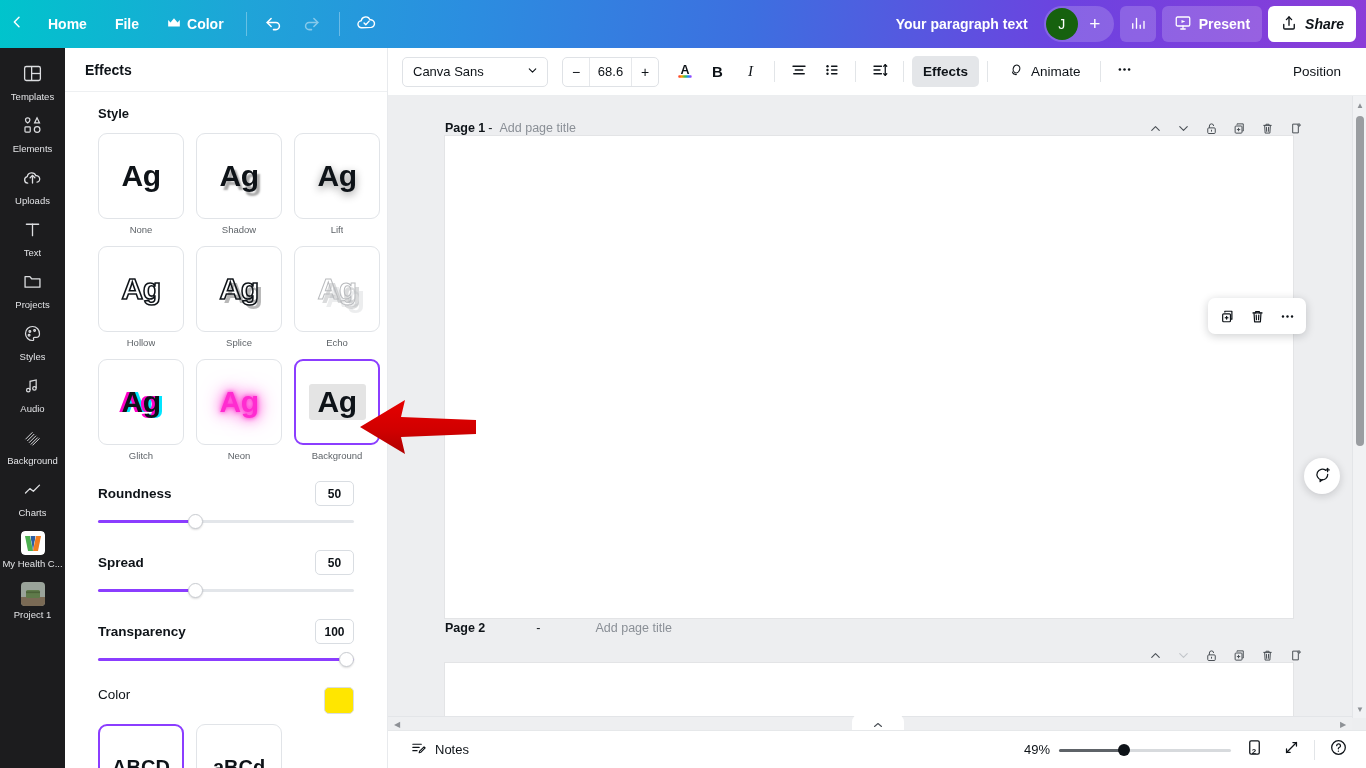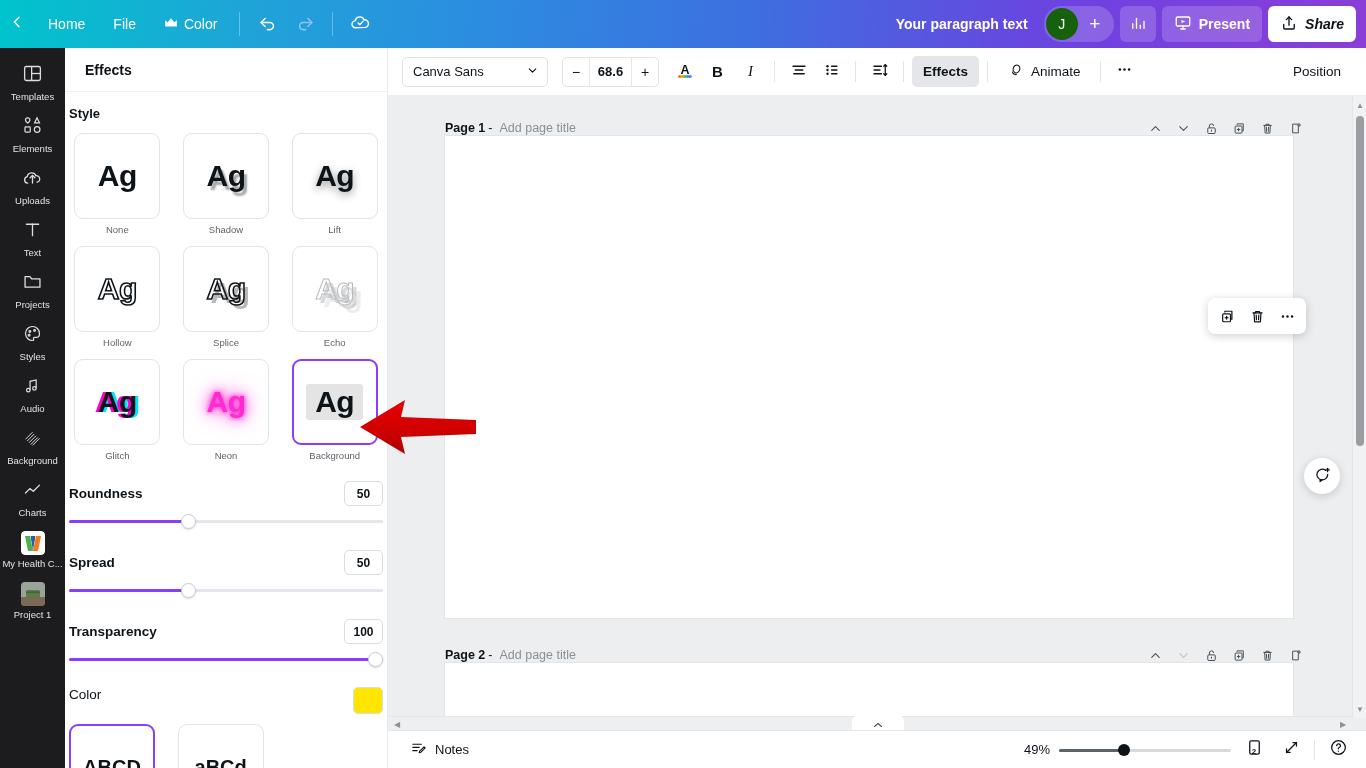--- a/index.html
+++ b/index.html
@@ -15,21 +15,21 @@
   .topbar {
     position: absolute; top: 0; left: 0; width: 1366px; height: 48px;
     background: linear-gradient(95deg, #00c4cc 0%, #1fa4d8 18%, #2b8ee0 34%, #3d6fe0 55%, #6d42e0 78%, #8b3dd8 100%);
     display: flex; align-items: center; color: #fff; z-index: 40;
   }
   .tb-left { display: flex; align-items: center; height: 100%; }
   .tb-back { width: 34px; height: 48px; display: flex; align-items: center; justify-content: center; cursor: pointer; }
   .tb-item {
     display: flex; align-items: center; gap: 6px; height: 32px;
     padding: 0 12px; margin: 0 2px; border-radius: 6px;
-    font-size: 14px; font-weight: 400; color: #fff; cursor: pointer; white-space: nowrap;
+    font-size: 14px; font-weight: 700; color: #fff; cursor: pointer; white-space: nowrap;
   }
   .tb-sep { width: 1px; height: 24px; background: rgba(255,255,255,.32); margin: 0 8px; }
   .tb-icobtn {
     width: 32px; height: 32px; border-radius: 6px; display: flex;
     align-items: center; justify-content: center; cursor: pointer; margin: 0 3px;
   }
   .tb-icobtn.dim { opacity: .45; }
   .tb-spacer { flex: 1; }
   .doc-title {
     font-size: 14px; font-weight: 700; color: #fff; padding: 0 12px;
@@ -80,21 +80,21 @@
   .panel {
     position: absolute; top: 48px; left: 65px; width: 323px; height: 720px;
     background: #fff; z-index: 20; display: flex; flex-direction: column;
     border-right: 1px solid #e8eaed; overflow: hidden;
   }
   .panel-head {
     height: 44px; display: flex; align-items: center; padding: 0 20px;
     font-size: 14px; font-weight: 700; color: #0e1318;
     border-bottom: 1px solid #eef0f2; flex: 0 0 auto;
   }
-  .panel-body { flex: 1; overflow: hidden; padding: 14px 4px 0; position: relative; }
+  .panel-body { flex: 1; overflow: hidden; padding: 14px 33px 0; position: relative; }
   .sec-title { font-size: 13px; font-weight: 700; color: #0e1318; margin-bottom: 12px; }
   .style-grid { display: grid; grid-template-columns: repeat(3, 1fr); gap: 11px 12px; }
   .style-cell { display: flex; flex-direction: column; align-items: center; gap: 5px; cursor: pointer; }
   .style-box {
     width: 86px; height: 86px; border: 1px solid #e1e4e8; border-radius: 9px;
     background: #fff; display: flex; align-items: center; justify-content: center;
     position: relative; overflow: hidden;
   }
   .style-box.selected { border: 2px solid #8b3dff; }
   .ag { font-size: 30px; font-weight: 700; color: #0e1318; line-height: 1; letter-spacing: -.5px; }
@@ -151,21 +151,21 @@
     display: flex; align-items: center; height: 30px; border: 1px solid #dfe2e6;
     border-radius: 5px; overflow: hidden; margin-right: 8px;
   }
   .size-btn {
     width: 26px; height: 28px; display: flex; align-items: center; justify-content: center;
     font-size: 14px; color: #0e1318; cursor: pointer; user-select: none;
   }
   .size-val {
     width: 43px; text-align: center; font-size: 13px; color: #0e1318;
     border-left: 1px solid #e6e8eb; border-right: 1px solid #e6e8eb;
-    height: 28px; line-height: 28px; cursor: text; font-weight: bold;
+    height: 28px; line-height: 28px; cursor: text;
   }
   .tool-ico {
     width: 31px; height: 31px; border-radius: 5px; display: flex; align-items: center;
     justify-content: center; cursor: pointer; color: #0e1318; flex: 0 0 auto;
   }
   .tool-sep { width: 1px; height: 21px; background: #e2e5e8; margin: 0 6px; flex: 0 0 auto; }
   .tool-pill {
     display: flex; align-items: center; gap: 7px; height: 31px; padding: 0 11px;
     border-radius: 5px; font-size: 13.5px; color: #0e1318; cursor: pointer; white-space: nowrap;
   }
@@ -821,21 +821,21 @@
               <circle cx="12" cy="12" r="1.7"></circle>
               <circle cx="18.4" cy="12" r="1.7"></circle>
             </svg>
         </div>
       </div>
 
       <div style="position:absolute; left:606px; top:212px; width:0; height:0;"></div>
       <div style="position:absolute; left:-0px; top:0;"></div>
     </div>
 
-    <div class="page-head" style="left:57px; top:547px;">
+    <div class="page-head" style="left:57px; top:520px;gap:48px;">
       <span class="pname">Page 2</span>
       <span style="margin:0 3px">-</span>
       <span class="ptitle">Add page title</span>
     </div>
     <div class="page-tools" style="right:58px; top:546px;">
       <div class="pt-ico">
         <svg width="15" height="15" viewBox="0 0 24 24" fill="none" stroke="currentColor" stroke-width="1.8" stroke-linecap="round" stroke-linejoin="round">
             <polyline points="6 15 12 9 18 15"></polyline>
           </svg>
       </div>

